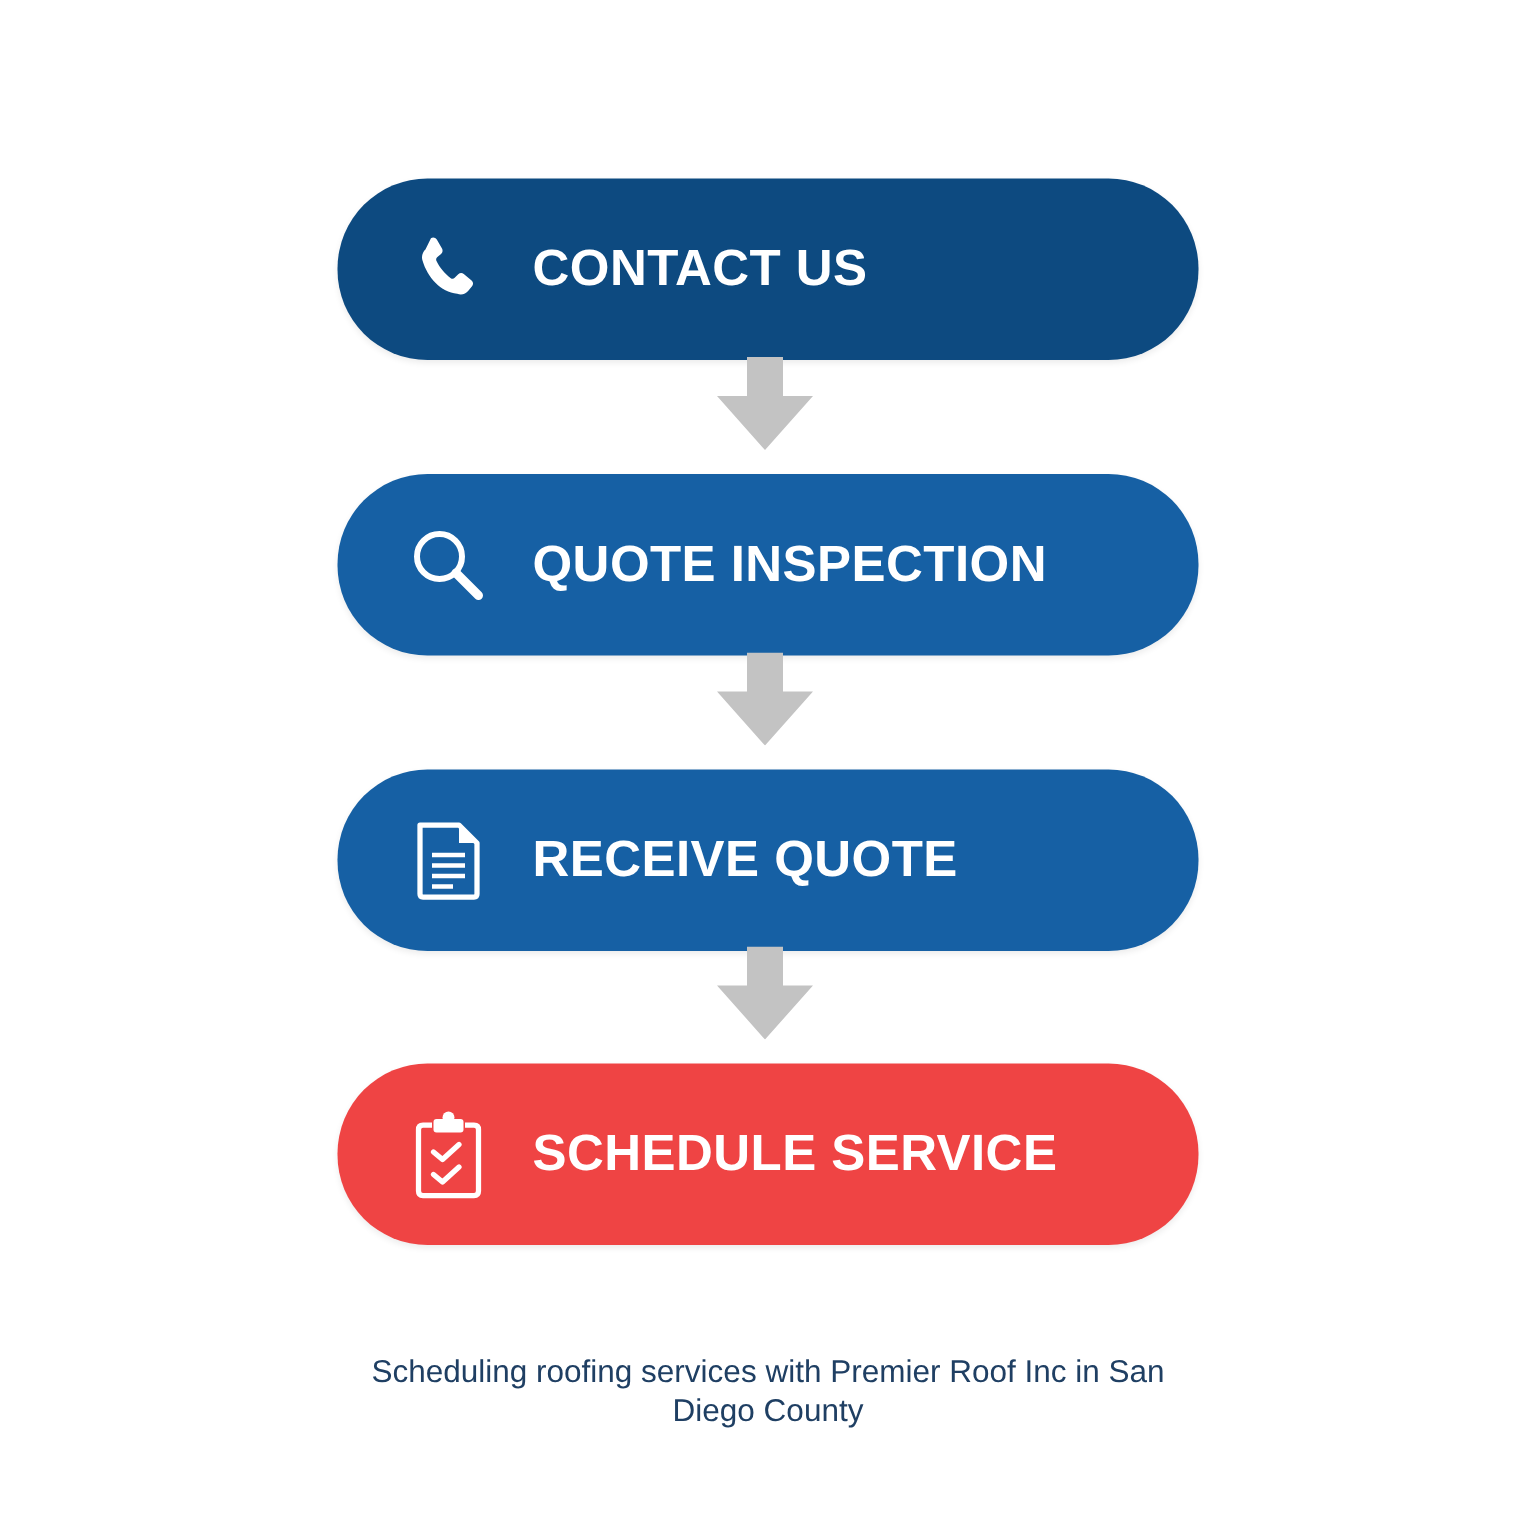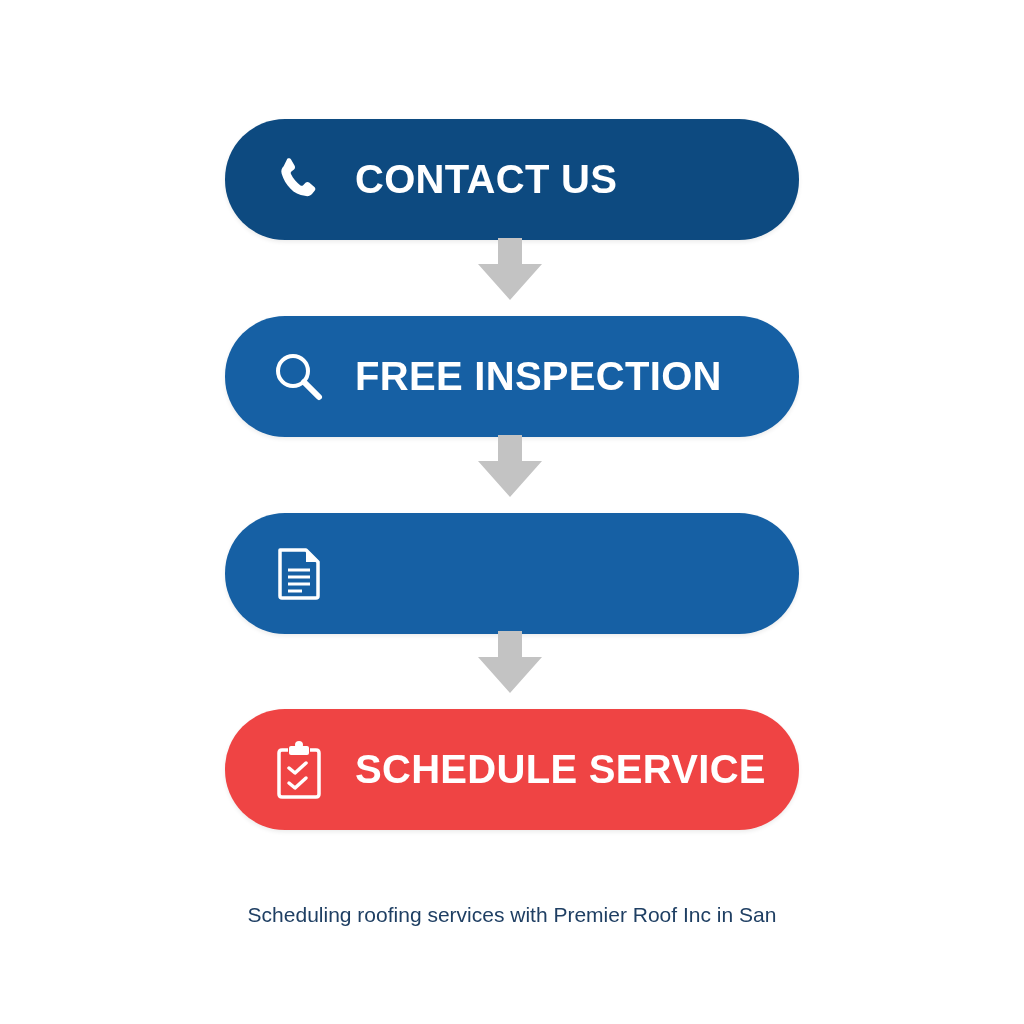--- a/index.html
+++ b/index.html
@@ -25,21 +25,21 @@
       position: absolute;
       left: 46px;
       width: 56px; height: 56px;
       display: flex; align-items: center; justify-content: center;
     }
     .step .label {
       position: absolute;
       left: 130px;
       color: #ffffff;
       font-weight: bold;
-      font-size: 40px;
+      font-size: 34px;
       letter-spacing: 0.3px;
     }
     .arrow {
       position: absolute;
       left: 476px;
       width: 68px;
       height: 62px;
     }
     .caption {
       position: absolute;
@@ -70,38 +70,39 @@
     <path d="M22 0 H46 V26 H66 L34 62 L2 26 H22 Z" fill="#c3c3c3"></path>
   </svg>
 
   <div class="step" style="top:316px; background:#1660a4;">
     <span class="icon">
       <svg width="56" height="56" viewBox="0 0 56 56">
         <circle cx="22" cy="22" r="15" fill="none" stroke="#ffffff" stroke-width="4"></circle>
         <line x1="33" y1="33" x2="48" y2="48" stroke="#ffffff" stroke-width="6" stroke-linecap="round"></line>
       </svg>
     </span>
-    <span class="label">FREE INSPECTION</span>
+    <span class="label">QUOTE INSPECTION</span>
   </div>
 
   <svg class="arrow" style="top:435px;" viewBox="0 0 68 62">
     <path d="M22 0 H46 V26 H66 L34 62 L2 26 H22 Z" fill="#c3c3c3"></path>
   </svg>
 
   <div class="step" style="top:513px; background:#1660a4;">
     <span class="icon">
       <svg width="50" height="56" viewBox="0 0 50 56">
         <path d="M6 4 H32 L44 16 V50 Q44 52 42 52 H8 Q6 52 6 50 Z" fill="none" stroke="#ffffff" stroke-width="3.5" stroke-linejoin="round"></path>
         <path d="M32 4 V16 H44 Z" fill="#ffffff"></path>
         <line x1="14" y1="24" x2="36" y2="24" stroke="#ffffff" stroke-width="3"></line>
         <line x1="14" y1="31" x2="36" y2="31" stroke="#ffffff" stroke-width="3"></line>
         <line x1="14" y1="38" x2="36" y2="38" stroke="#ffffff" stroke-width="3"></line>
         <line x1="14" y1="45" x2="28" y2="45" stroke="#ffffff" stroke-width="3"></line>
       </svg>
     </span>
+    <span class="label">RECEIVE QUOTE</span>
   </div>
 
   <svg class="arrow" style="top:631px;" viewBox="0 0 68 62">
     <path d="M22 0 H46 V26 H66 L34 62 L2 26 H22 Z" fill="#c3c3c3"></path>
   </svg>
 
   <div class="step" style="top:709px; background:#ef4444;">
     <span class="icon">
       <svg width="50" height="60" viewBox="0 0 50 60">
         <path d="M14 10 H8 Q5 10 5 13 V54 Q5 57 8 57 H42 Q45 57 45 54 V13 Q45 10 42 10 H36" fill="none" stroke="#ffffff" stroke-width="3.5"></path>
@@ -111,13 +112,14 @@
         <polyline points="15,43 21,48 32,38" fill="none" stroke="#ffffff" stroke-width="3.5" stroke-linecap="round" stroke-linejoin="round"></polyline>
       </svg>
     </span>
     <span class="label">SCHEDULE SERVICE</span>
   </div>
 
 </div>
 
 <div class="caption">
   <span>Scheduling roofing services with Premier Roof Inc in San</span>
+  <span>Diego County</span>
 </div>
 
 </body></html>

